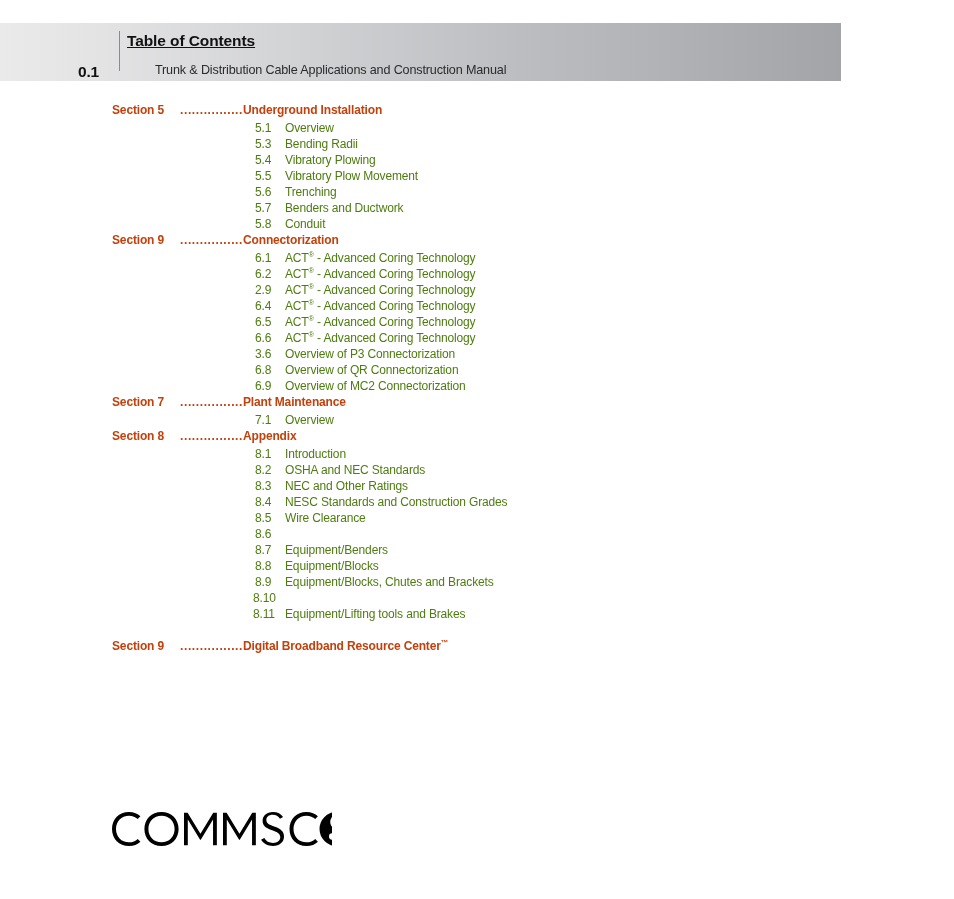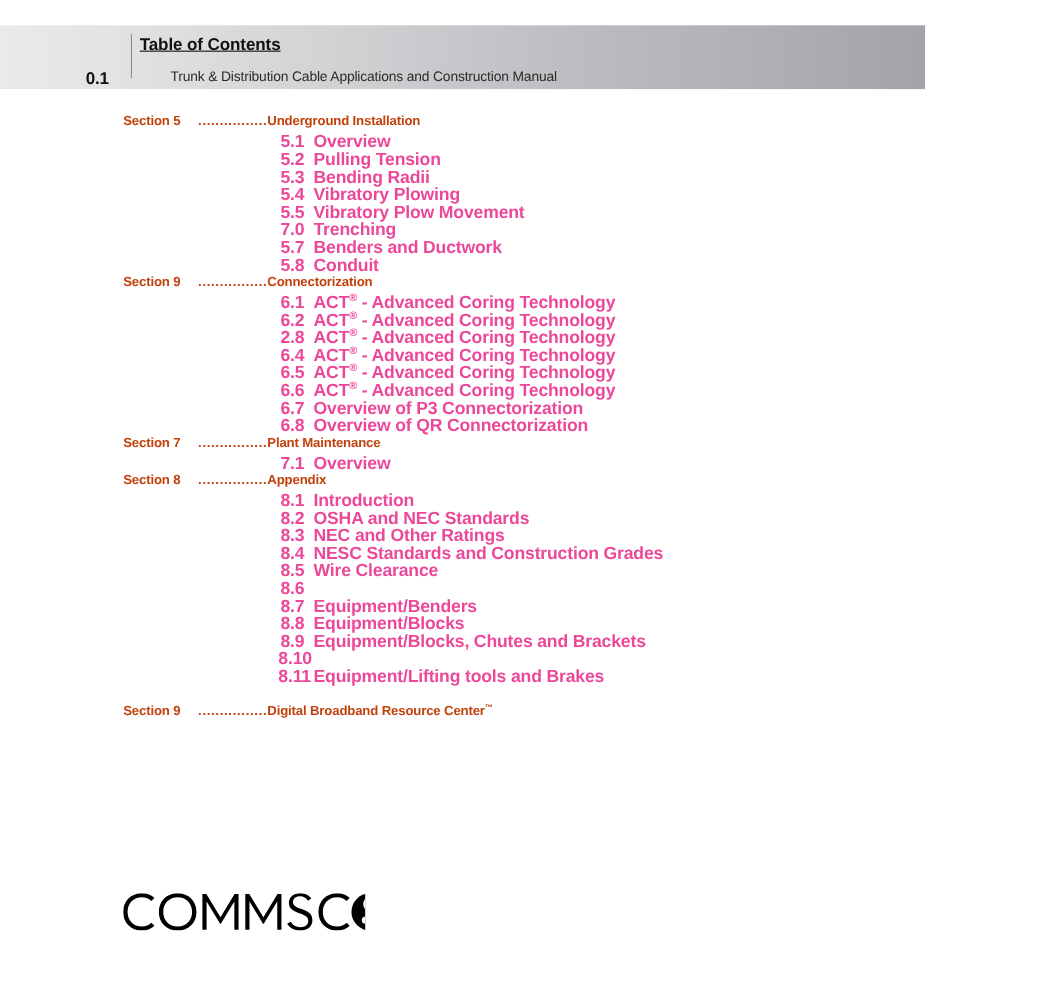--- a/index.html
+++ b/index.html
@@ -106,24 +106,24 @@
   }
   .section-title {
     position: absolute;
     left: 243px;
     top: 0;
   }
 
   .sub-line {
     position: relative;
     height: 16px;
-    font-size: 16px;
-    font-weight: bold;
+    font-size: 12px;
+    font-weight: normal;
     letter-spacing: -0.15px;
-    color: #ec4899;
+    color: #4d7c0f;
     white-space: nowrap;
   }
   .sub-num {
     position: absolute;
     left: 255px;
     top: 0;
     width: 28px;
   }
   .sub-num.wide {
     width: 30px;
@@ -177,37 +177,33 @@
       <div class="section-line">
         <span class="section-label">Section 5</span>
         <span class="section-leader">................</span>
         <span class="section-title">Underground Installation</span>
       </div>
       <div class="sub-line">
         <span class="sub-num">5.1</span>
         <span class="sub-text">Overview</span>
       </div>
       <div class="sub-line">
-        <span class="sub-num">5.2</span>
-        <span class="sub-text">Pulling Tension</span>
-      </div>
-      <div class="sub-line">
         <span class="sub-num">5.3</span>
         <span class="sub-text">Bending Radii</span>
       </div>
       <div class="sub-line">
         <span class="sub-num">5.4</span>
         <span class="sub-text">Vibratory Plowing</span>
       </div>
       <div class="sub-line">
         <span class="sub-num">5.5</span>
         <span class="sub-text">Vibratory Plow Movement</span>
       </div>
       <div class="sub-line">
-        <span class="sub-num">7.0</span>
+        <span class="sub-num">5.6</span>
         <span class="sub-text">Trenching</span>
       </div>
       <div class="sub-line">
         <span class="sub-num">5.7</span>
         <span class="sub-text">Benders and Ductwork</span>
       </div>
       <div class="sub-line">
         <span class="sub-num">5.8</span>
         <span class="sub-text">Conduit</span>
       </div>
@@ -220,42 +216,46 @@
       </div>
       <div class="sub-line">
         <span class="sub-num">6.1</span>
         <span class="sub-text">ACT<sup class="reg">®</sup> - Advanced Coring Technology</span>
       </div>
       <div class="sub-line">
         <span class="sub-num">6.2</span>
         <span class="sub-text">ACT<sup class="reg">®</sup> - Advanced Coring Technology</span>
       </div>
       <div class="sub-line">
-        <span class="sub-num">2.8</span>
+        <span class="sub-num">2.9</span>
         <span class="sub-text">ACT<sup class="reg">®</sup> - Advanced Coring Technology</span>
       </div>
       <div class="sub-line">
         <span class="sub-num">6.4</span>
         <span class="sub-text">ACT<sup class="reg">®</sup> - Advanced Coring Technology</span>
       </div>
       <div class="sub-line">
         <span class="sub-num">6.5</span>
         <span class="sub-text">ACT<sup class="reg">®</sup> - Advanced Coring Technology</span>
       </div>
       <div class="sub-line">
         <span class="sub-num">6.6</span>
         <span class="sub-text">ACT<sup class="reg">®</sup> - Advanced Coring Technology</span>
       </div>
       <div class="sub-line">
-        <span class="sub-num">6.7</span>
+        <span class="sub-num">3.6</span>
         <span class="sub-text">Overview of P3 Connectorization</span>
       </div>
       <div class="sub-line">
         <span class="sub-num">6.8</span>
         <span class="sub-text">Overview of QR Connectorization</span>
+      </div>
+      <div class="sub-line">
+        <span class="sub-num">6.9</span>
+        <span class="sub-text">Overview of MC2 Connectorization</span>
       </div>
     </div>
     <div class="toc-block">
       <div class="section-line">
         <span class="section-label">Section 7</span>
         <span class="section-leader">................</span>
         <span class="section-title">Plant Maintenance</span>
       </div>
       <div class="sub-line">
         <span class="sub-num">7.1</span>

